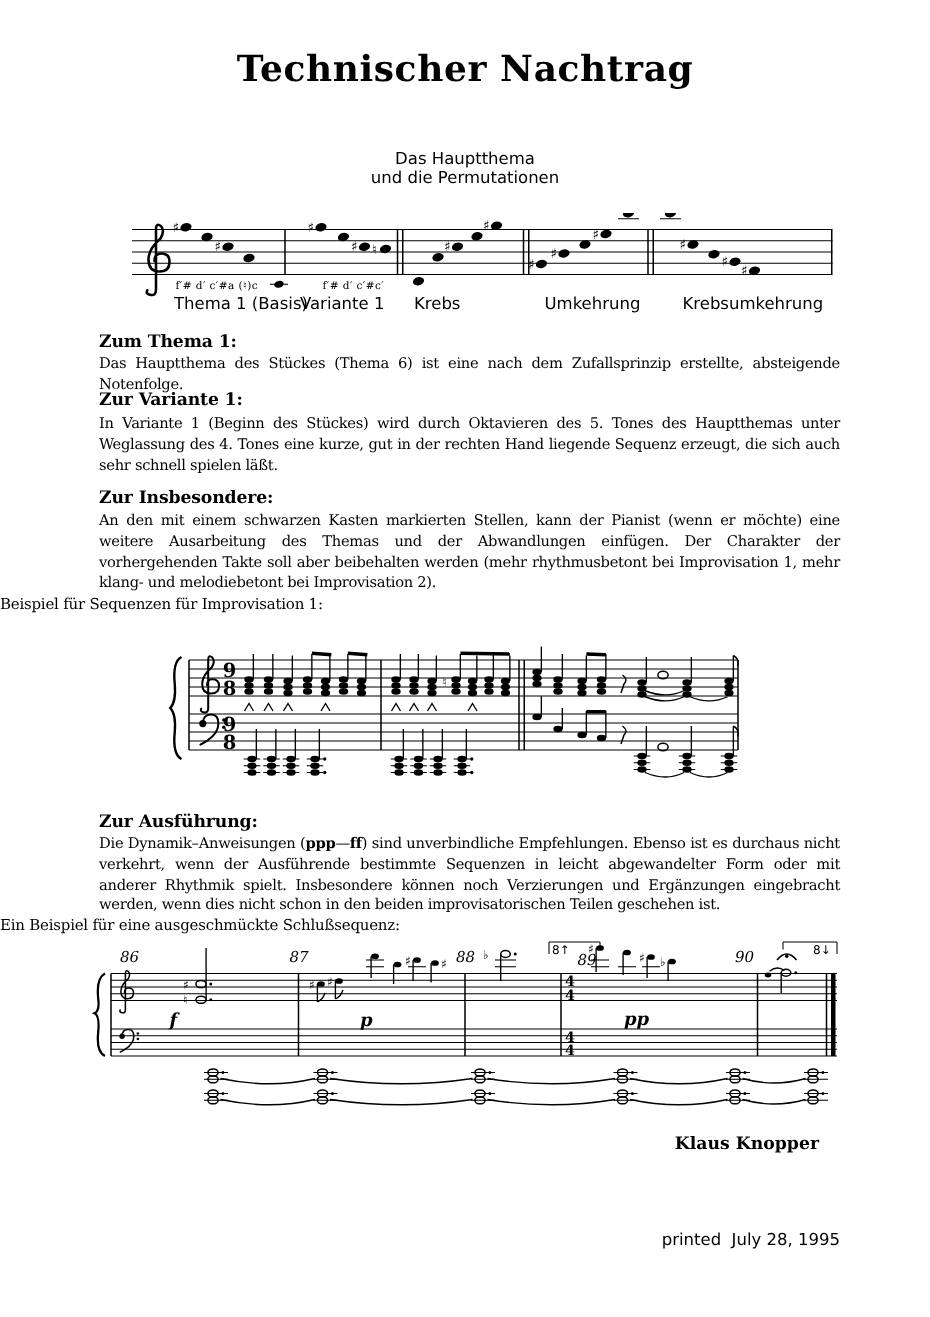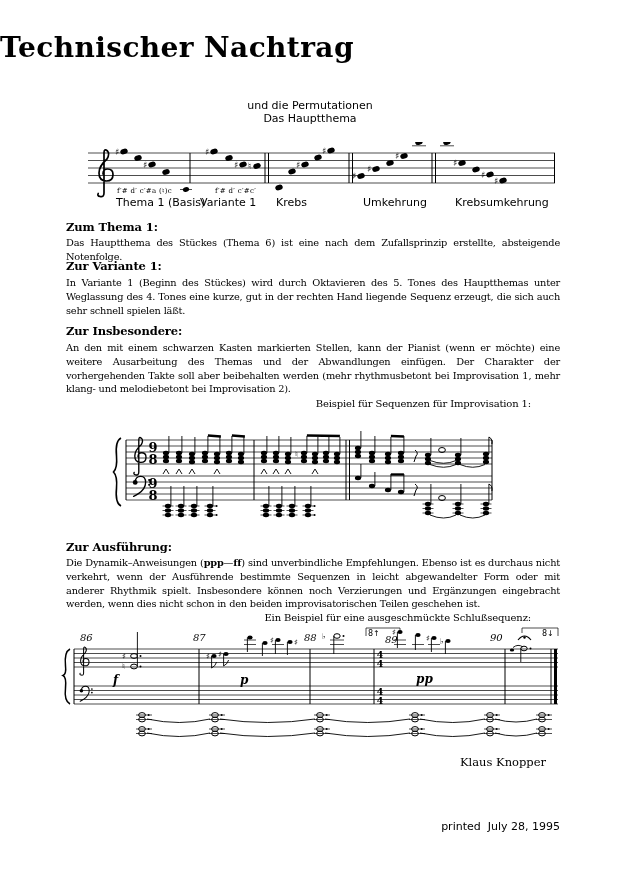--- a/index.html
+++ b/index.html
@@ -1,26 +1,26 @@
 <!DOCTYPE html>
 <html><head>
 <meta charset="utf-8">
 <style>
   html,body{margin:0;padding:0;background:#888;}
   .page{position:relative;width:620px;height:878px;background:#ffffff;color:#000;
         font-family:"DejaVu Serif",serif;overflow:hidden;margin:0 auto;}
   .abs{position:absolute;}
-  .title{width:620px;text-align:left;font-size:28px;font-weight:bold;letter-spacing:.4px;}
+  .title{width:620px;text-align:center;font-size:24px;font-weight:bold;letter-spacing:.4px;}
   .subtitle{width:620px;text-align:center;font-family:"DejaVu Sans",sans-serif;
             font-size:11px;line-height:13px;}
   .heading{left:66px;font-size:11.5px;font-weight:bold;letter-spacing:-0.1px;}
   .body{left:66px;width:494px;font-size:9.8px;line-height:13.8px;letter-spacing:-0.2px;
         text-align:justify;}
-  .caption{width:531px;text-align:right;font-size:10px;line-height:13px;letter-spacing:-0.15px;}
-  .sig{font-size:11.5px;}
+  .caption{width:531px;text-align:left;font-size:10px;line-height:13px;letter-spacing:-0.15px;}
+  .sig{font-size:11.5px;font-weight:bold;}
   .printed{font-family:"DejaVu Sans",sans-serif;font-size:11px;white-space:pre;}
   svg{display:block;}
   svg .sl{stroke:#000;stroke-width:0.7;}
   svg .bl{stroke:#000;stroke-width:1;}
   svg .blk{stroke:#000;stroke-width:3;}
   svg .st{stroke:#000;stroke-width:0.9;}
   svg .bm{stroke:#000;stroke-width:2.4;}
   svg .tie{fill:none;stroke:#000;stroke-width:0.9;}
   svg .op{fill:none;stroke:#000;stroke-width:1;}
   svg .clef{fill:none;stroke:#000;stroke-width:1.7;stroke-linecap:round;}
@@ -34,22 +34,22 @@
   svg .tsig2{font-family:"DejaVu Serif",serif;font-weight:bold;font-size:9.5px;text-anchor:middle;}
   svg .oct{font-family:"DejaVu Sans",sans-serif;font-size:8px;}
 </style>
 </head>
 <body>
 
 <div class="page">
 
   <div class="abs title" style="top:31px;left:0;">Technischer Nachtrag</div>
   <div class="abs subtitle" style="top:99px;left:0;">
+    <div>Das Hauptthema</div>
     <div>und die Permutationen</div>
-    <div>Das Hauptthema</div>
   </div>
 
   <svg class="abs" style="top:142px;left:85px;" width="475" height="70" viewBox="0 0 475 70">
     <defs>
       <path id="tclef" class="clef" d="M11,40 L11,0 Q11,-5 14.5,-2 Q17,1 14,6 Q6,13 6,20 Q6,28 13.5,28 Q20,28 20,21.5 Q20,16 14.5,16 Q10,16 10,21 M11,40 Q11,44.5 7,43.5 Q4,43 5.2,40.5"></path>
       <g id="bclef">
         <circle cx="4" cy="8" r="3" fill="#000"></circle>
         <path class="clef" d="M4,8 Q4,0.5 11,0.5 Q17,0.5 17,8 Q17,16 8,22 Q5,24 2,25.5"></path>
         <circle cx="21.5" cy="5" r="1.4" fill="#000"></circle>
         <circle cx="21.5" cy="11" r="1.4" fill="#000"></circle>

